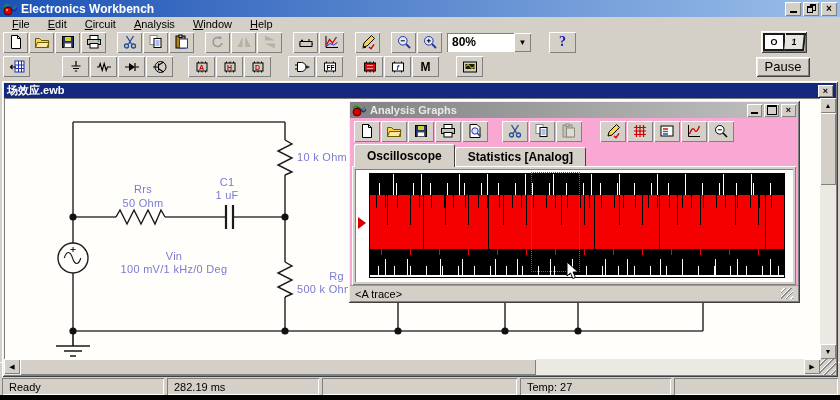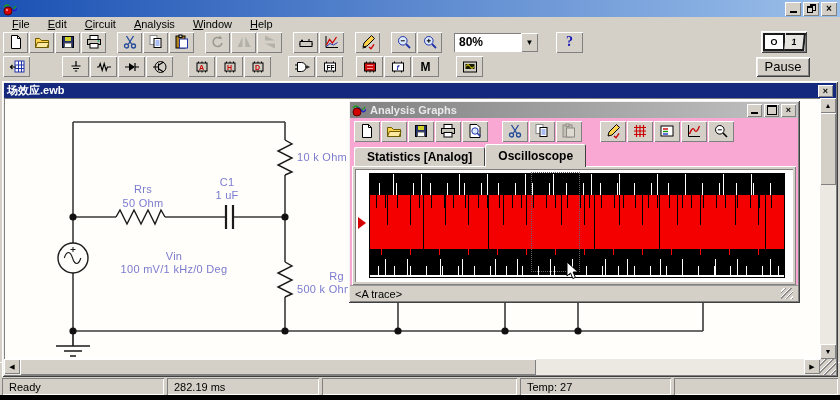--- a/index.html
+++ b/index.html
@@ -25,21 +25,21 @@
   
   .menubar{position:absolute;left:0;top:17px;right:0;height:13px;display:flex;align-items:flex-end;padding-left:3px;}
   .menu-item{padding:0 9px;white-space:nowrap;}
   
   .toolbar{position:absolute;left:0;right:0;display:flex;align-items:center;padding-left:3px;gap:1px;}
   .t1{top:30px;height:24px;}
   .t2{top:54px;height:25px;}
   .tbtn{width:25px;height:21px;display:flex;align-items:center;justify-content:center;}
   .tbtn2{width:27px;height:21px;display:flex;align-items:center;justify-content:center;}
   .sep{width:9px;flex:none;}
-  .combo{display:flex;height:19px;margin-left:11px;}
+  .combo{display:flex;height:19px;margin-left:4px;}
   .combo-text{width:62px;background:#fff;padding:2px 0 0 5px;font-weight:bold;font-size:12px;}
   .combo-btn{width:17px;display:flex;align-items:center;justify-content:center;font-size:8px;}
   .helpbtn{width:27px;height:21px;color:#1414b4;font-weight:bold;font-size:14px;font-family:"Liberation Serif",serif;display:flex;align-items:center;justify-content:center;margin-left:17px;}
   .power{width:42px;height:18px;margin-right:33px;background:#fff;display:flex;padding:2px;}
   .power .cell{flex:1;border:2px solid #1a1a1a;display:flex;align-items:center;justify-content:center;font-size:9px;font-weight:bold;}
   .power .on{border-left:none;background:#e6e4df;transform:skewX(-6deg);}
   .pausebtn{width:54px;height:20px;margin-right:30px;font-size:13px;display:flex;align-items:center;justify-content:center;}
   .spacer{flex:1;}
   
   .docwin{position:absolute;left:2px;top:81px;width:836px;height:296px;background:#d4d0c8;z-index:1;}
@@ -109,20 +109,21 @@
 
 <div class="screen">
 
   <div class="titlebar">
     <svg class="ics" viewBox="0 0 14 14">
       <path d="M1 5 Q4 1 7 5 T13 4" stroke="#1a9a1a" fill="none" stroke-width="1.4"></path>
       <path d="M3 7 Q6 3 9 7 T14 6" stroke="#2222cc" fill="none" stroke-width="1.4"></path>
       <circle cx="5" cy="9" r="4" fill="#d40000" stroke="#5a0000"></circle>
       <circle cx="4" cy="8" r="1.2" fill="#ff8080"></circle>
     </svg>
+    <span class="title">Electronics Workbench</span>
     <span class="winbtns">
       <button class="wbtn raised">
           <i class="g-min"></i>
         </button>
       <button class="wbtn raised">
           <span class="g-restore">
             <b class="bk"></b>
             <b class="fr"></b>
           </span>
         </button>
@@ -536,22 +537,22 @@
         </button>
       <button class="agb raised">
           <svg class="ic" viewBox="0 0 16 16">
             <circle cx="6.8" cy="6.8" r="4.3" fill="#fff" stroke="#000"></circle>
             <path d="M10 10l4 4" stroke="#000" stroke-width="1.6"></path>
             <path d="M4.8 6.8h4" stroke="#000"></path>
           </svg>
         </button>
     </div>
     <div class="ag-tabs">
+      <span class="tab tab-osc">Oscilloscope</span>
       <span class="tab tab-stat">Statistics [Analog]</span>
-      <span class="tab tab-osc">Oscilloscope</span>
     </div>
     <div class="ag-content">
       <div class="ag-plotwrap">
         <span class="trace-marker"></span>
         <div class="plot">
           <div class="wv-top"></div>
           <div class="wv-red"></div>
           <div class="wv-bot"></div>
         </div>
         <div class="selrect"></div>

